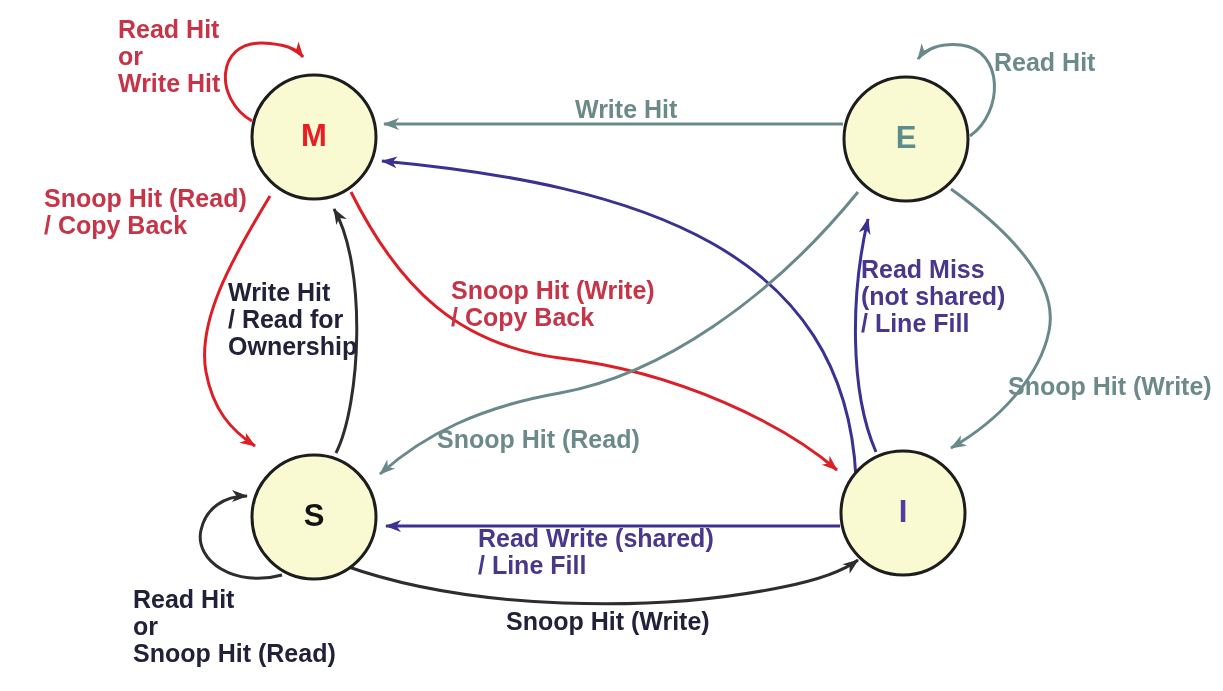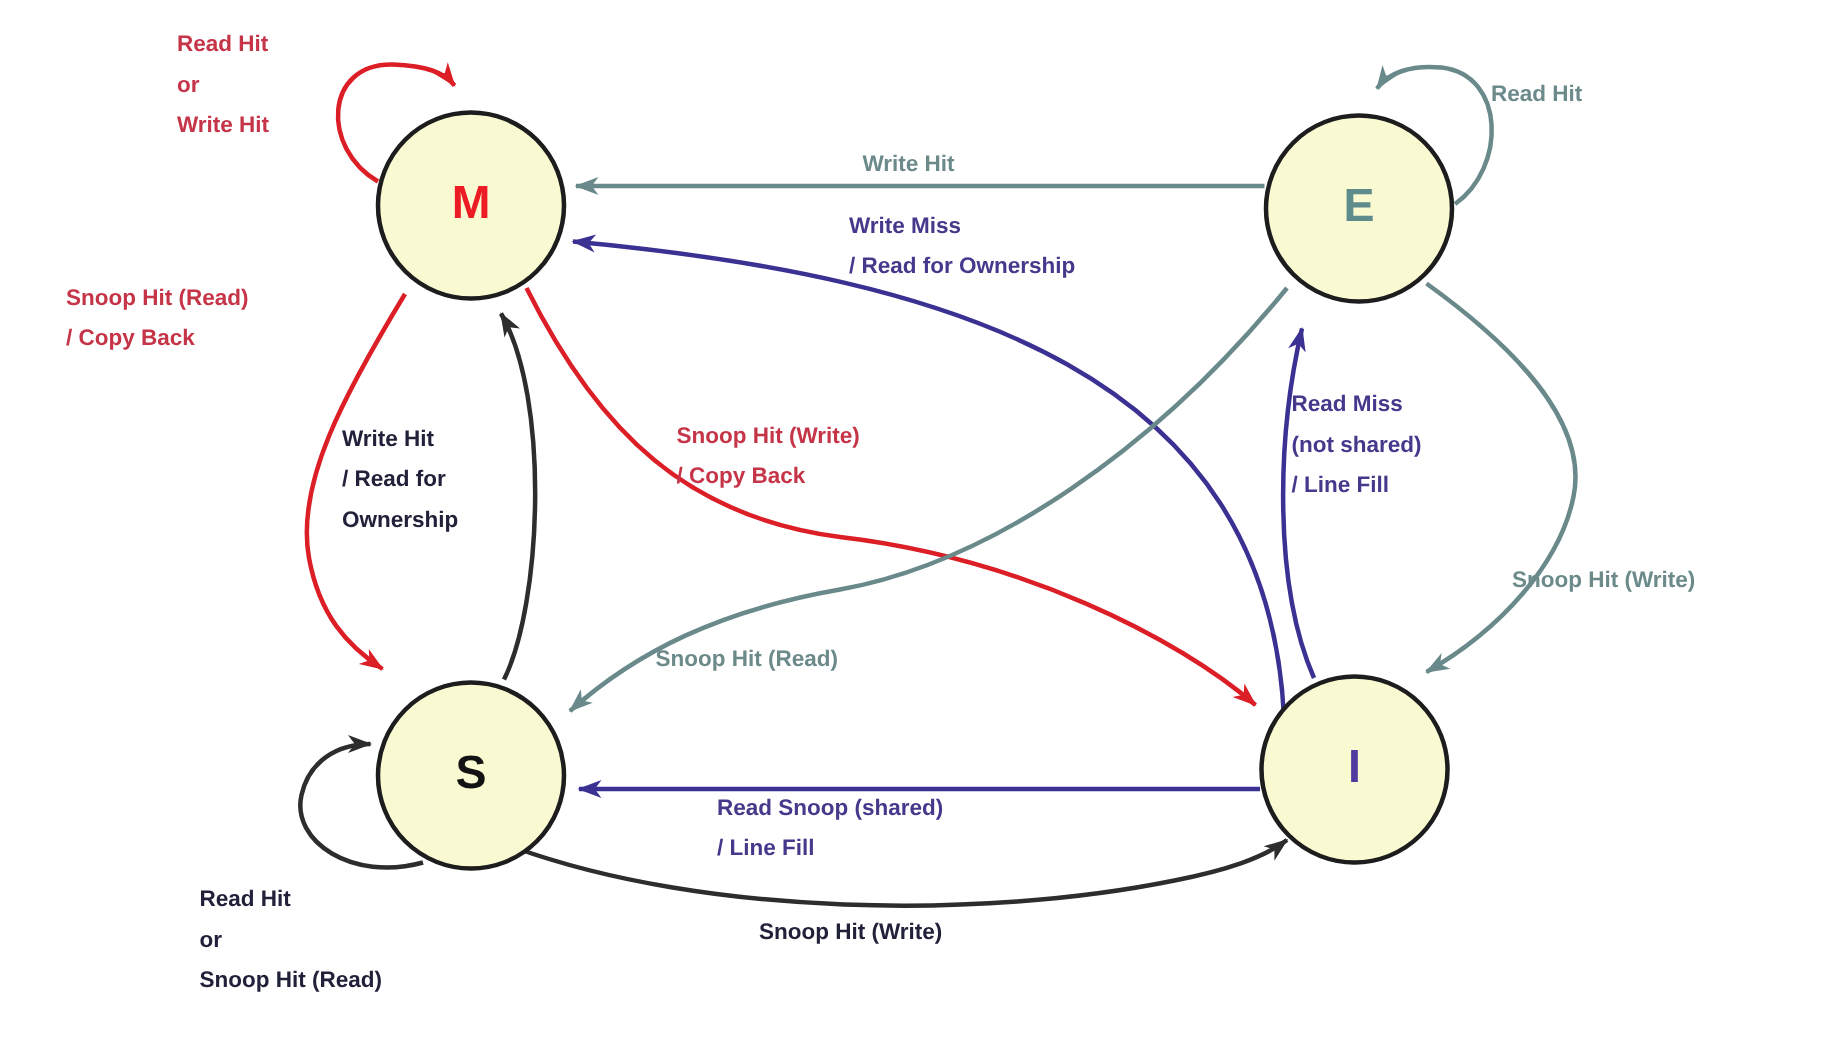--- a/index.html
+++ b/index.html
@@ -13,21 +13,21 @@
   #diagram-svg{position:absolute;left:0;top:0;}
   .edge{fill:none;stroke-width:3;}
   .edge.red{stroke:var(--red_arrow);}
   .edge.teal{stroke:var(--teal_arrow);}
   .edge.purple{stroke:var(--purple_arrow);}
   .edge.black{stroke:var(--black_arrow);}
   .state-circle{fill:var(--state_fill);stroke:var(--state_border);stroke-width:3;}
   .label{
     position:absolute;
     font-weight:bold;
-    font-size:15px;
+    font-size:25px;
     line-height:27px;
     white-space:pre-line;
   }
   .label.red{color:var(--red_text);}
   .label.teal{color:var(--teal_text);}
   .label.purple{color:var(--purple_text);}
   .label.black{color:var(--black_text);}
   .state-letter{
     position:absolute;
     transform:translate(-50%,-54%);
@@ -88,34 +88,32 @@
   <div class="state-letter m" style="left:314px;top:137px;">M</div>
   <div class="state-letter e" style="left:906px;top:139px;">E</div>
   <div class="state-letter s" style="left:314px;top:517px;">S</div>
   <div class="state-letter i" style="left:903px;top:513px;">I</div>
 
   <div class="label red" style="left:118px;top:16px;">Read Hit
 or
 Write Hit</div>
   <div class="label teal" style="left:994px;top:49px;">Read Hit</div>
   <div class="label teal" style="left:575px;top:96px;">Write Hit</div>
-  <div class="label purple" style="left:566px;top:137px;">Write Miss
-/ Read for Ownership</div>
   <div class="label red" style="left:44px;top:185px;">Snoop Hit (Read)
 / Copy Back</div>
   <div class="label black" style="left:228px;top:279px;">Write Hit
 / Read for
 Ownership</div>
   <div class="label red" style="left:451px;top:277px;">Snoop Hit (Write)
 / Copy Back</div>
   <div class="label purple" style="left:861px;top:256px;">Read Miss
 (not shared)
 / Line Fill</div>
   <div class="label teal" style="left:1008px;top:373px;">Snoop Hit (Write)</div>
   <div class="label teal" style="left:437px;top:426px;">Snoop Hit (Read)</div>
-  <div class="label purple" style="left:478px;top:525px;">Read Snoop (shared)
+  <div class="label purple" style="left:478px;top:525px;">Read Write (shared)
 / Line Fill</div>
   <div class="label black" style="left:506px;top:608px;">Snoop Hit (Write)</div>
   <div class="label black" style="left:133px;top:586px;">Read Hit
 or
 Snoop Hit (Read)</div>
 
 </div>
 
 </body></html>

